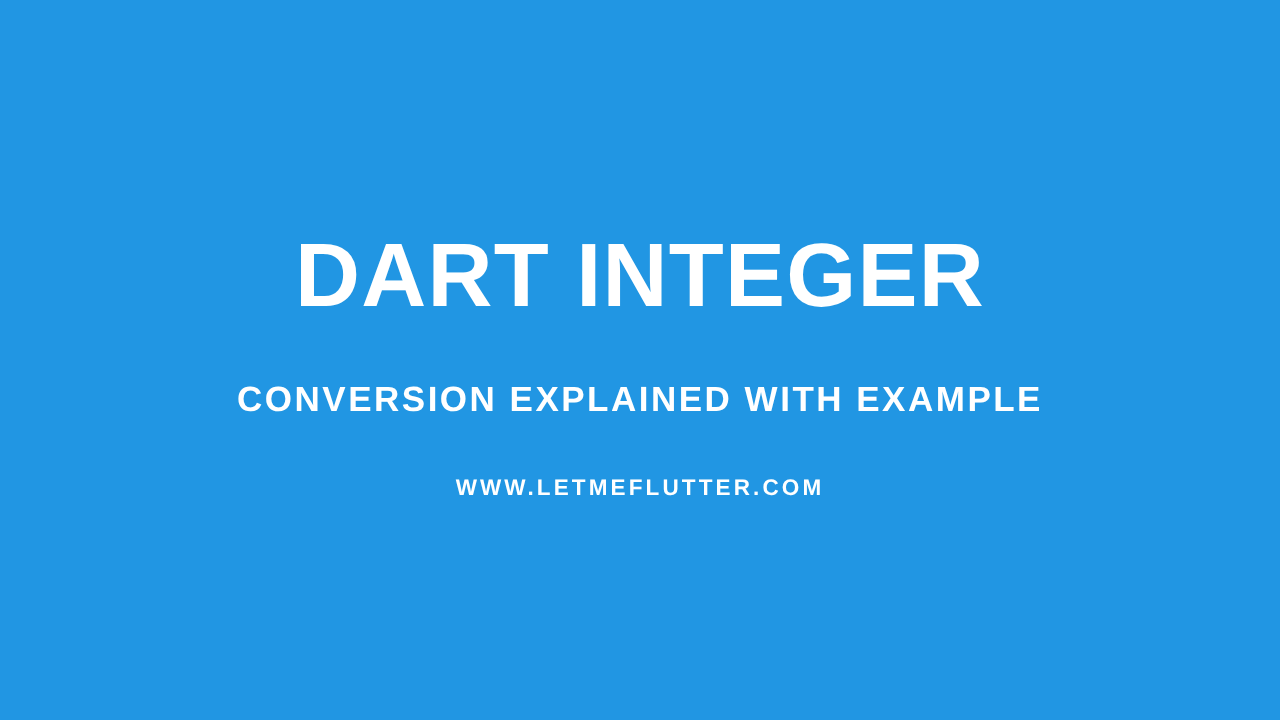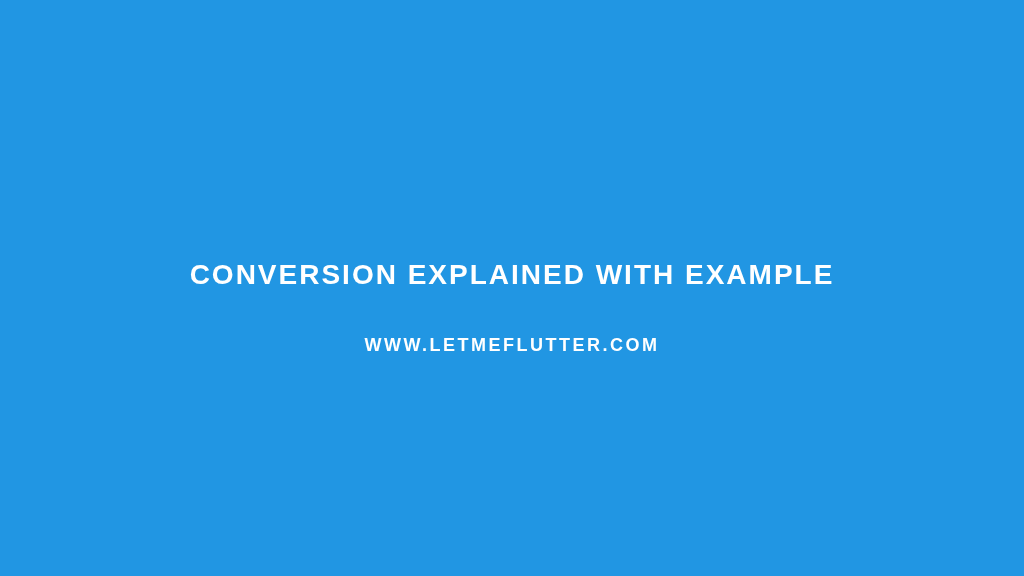--- a/index.html
+++ b/index.html
@@ -52,17 +52,18 @@
       letter-spacing: 2.5px;
       text-align: left;
       text-transform: uppercase;
       font-family: Arial, sans-serif;
     }
   </style>
 </head>
 <body>
 
 <div class="main-title">
+  <span class="line">DART INTEGER</span>
 </div>
 
 <div class="subtitle">CONVERSION EXPLAINED WITH EXAMPLE</div>
 
 <div class="website">WWW.LETMEFLUTTER.COM</div>
 
 </body></html>

